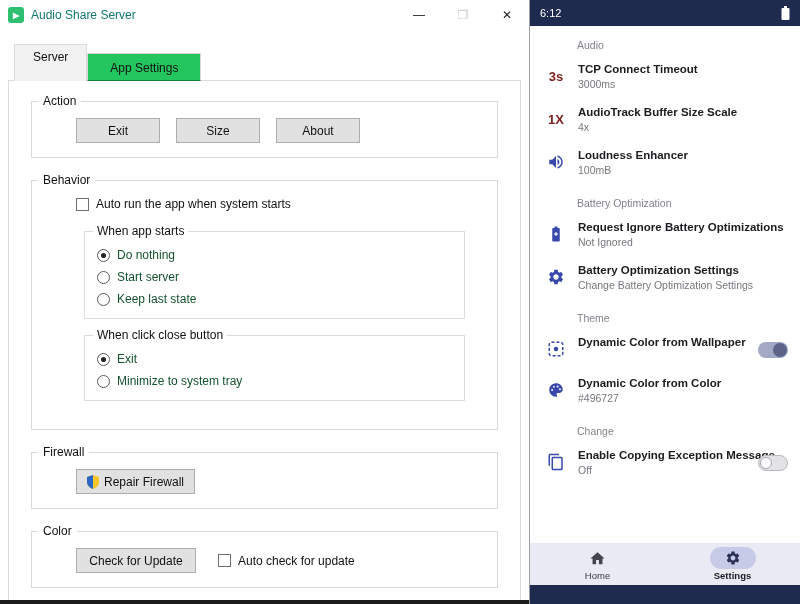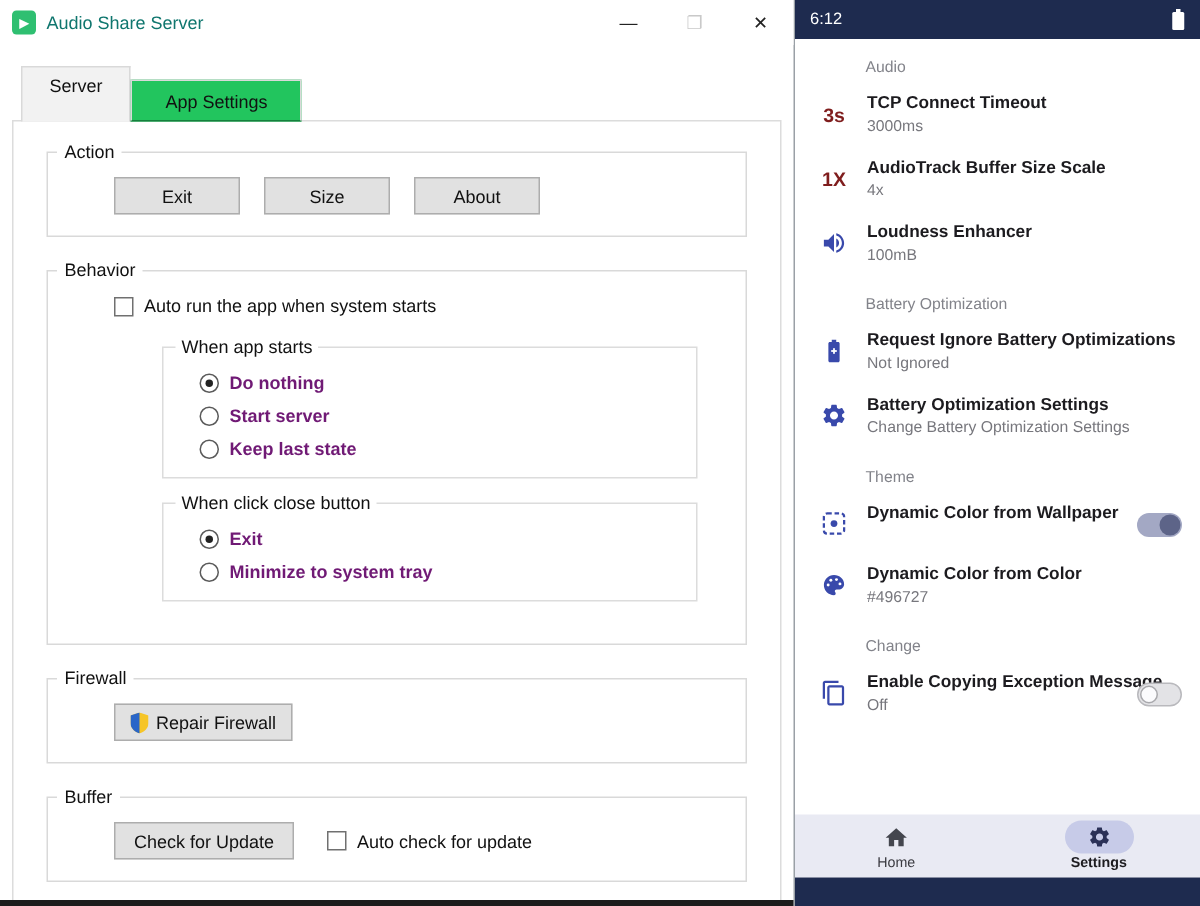--- a/index.html
+++ b/index.html
@@ -25,23 +25,23 @@
 
   .groupbox { position:relative; border:1px solid #d9d9d9; margin:0 22px 22px 22px; padding:16px 12px 14px 12px; }
   .groupbox > .legend { position:absolute; top:-8px; left:6px; background:#fff; padding:0 5px; font-size:12px; color:#111; }
 
   .btn-row { display:flex; gap:16px; margin-left:32px; }
   .wbtn { background:#e1e1e1; border:1px solid #adadad; font-family:"Liberation Sans",sans-serif; font-size:12px; color:#111; min-width:84px; height:25px; display:inline-flex; align-items:center; justify-content:center; gap:5px; padding:0 10px; }
 
   .check-row { display:flex; align-items:center; gap:7px; margin-left:32px; font-size:12px; color:#111; }
   .wcheck { width:13px; height:13px; border:1px solid #707070; background:#fff; flex:0 0 auto; }
 
-  .inner-group { position:relative; border:1px solid #dcdcdc; margin:16px 20px 14px 64px; padding:12px 10px 8px 22px; }
+  .inner-group { position:relative; border:1px solid #dcdcdc; margin:16px 20px 14px 40px; padding:12px 10px 8px 10px; }
   .inner-group > .legend { position:absolute; top:-8px; left:8px; background:#fff; padding:0 4px; font-size:12px; color:#111; }
-  .radio-row { display:flex; align-items:center; gap:7px; font-size:12px; color:#701a75; padding:4px 0 4px 2px;font-weight:bold; }
+  .radio-row { display:flex; align-items:center; gap:7px; font-size:12px; color:#14532d; padding:4px 0 4px 2px; }
   .wradio { width:13px; height:13px; border:1px solid #5a5a5a; border-radius:50%; position:relative; background:#fff; flex:0 0 auto; }
   .wradio.checked::after { content:""; position:absolute; left:3px; top:3px; width:5px; height:5px; border-radius:50%; background:#222; }
 
   .behavior-check { margin-bottom:20px; }
 
   
   .phone { width:270px; height:604px; display:flex; flex-direction:column; background:#fff; }
   .statusbar { height:26px; background:#1e2b4f; color:#fff; display:flex; align-items:center; padding:0 10px; flex:0 0 auto; }
   .status-time { font-size:11px; }
   .status-right { margin-left:auto; display:flex; align-items:center; }
@@ -153,21 +153,21 @@
                 <path d="M6 0 L12 2 V7 C12 10.8 9 12.8 6 14 C3 12.8 0 10.8 0 7 V2 Z" fill="#f6c527"></path>
                 <path d="M6 0 L0 2 V7 C0 10.8 3 12.8 6 14 Z" fill="#2a66c8"></path>
               </svg>
             </span>
             <span>Repair Firewall</span>
           </button>
         </div>
       </div>
 
       <div class="groupbox">
-        <span class="legend">Buffer</span>
+        <span class="legend">Color</span>
         <div class="btn-row" style="align-items:center; gap:22px;">
           <button class="wbtn" style="min-width:120px;">Check for Update</button>
           <span class="check-row" style="margin-left:0;">
             <span class="wcheck"></span>
             <span>Auto check for update</span>
           </span>
         </div>
       </div>
 
     </div>

